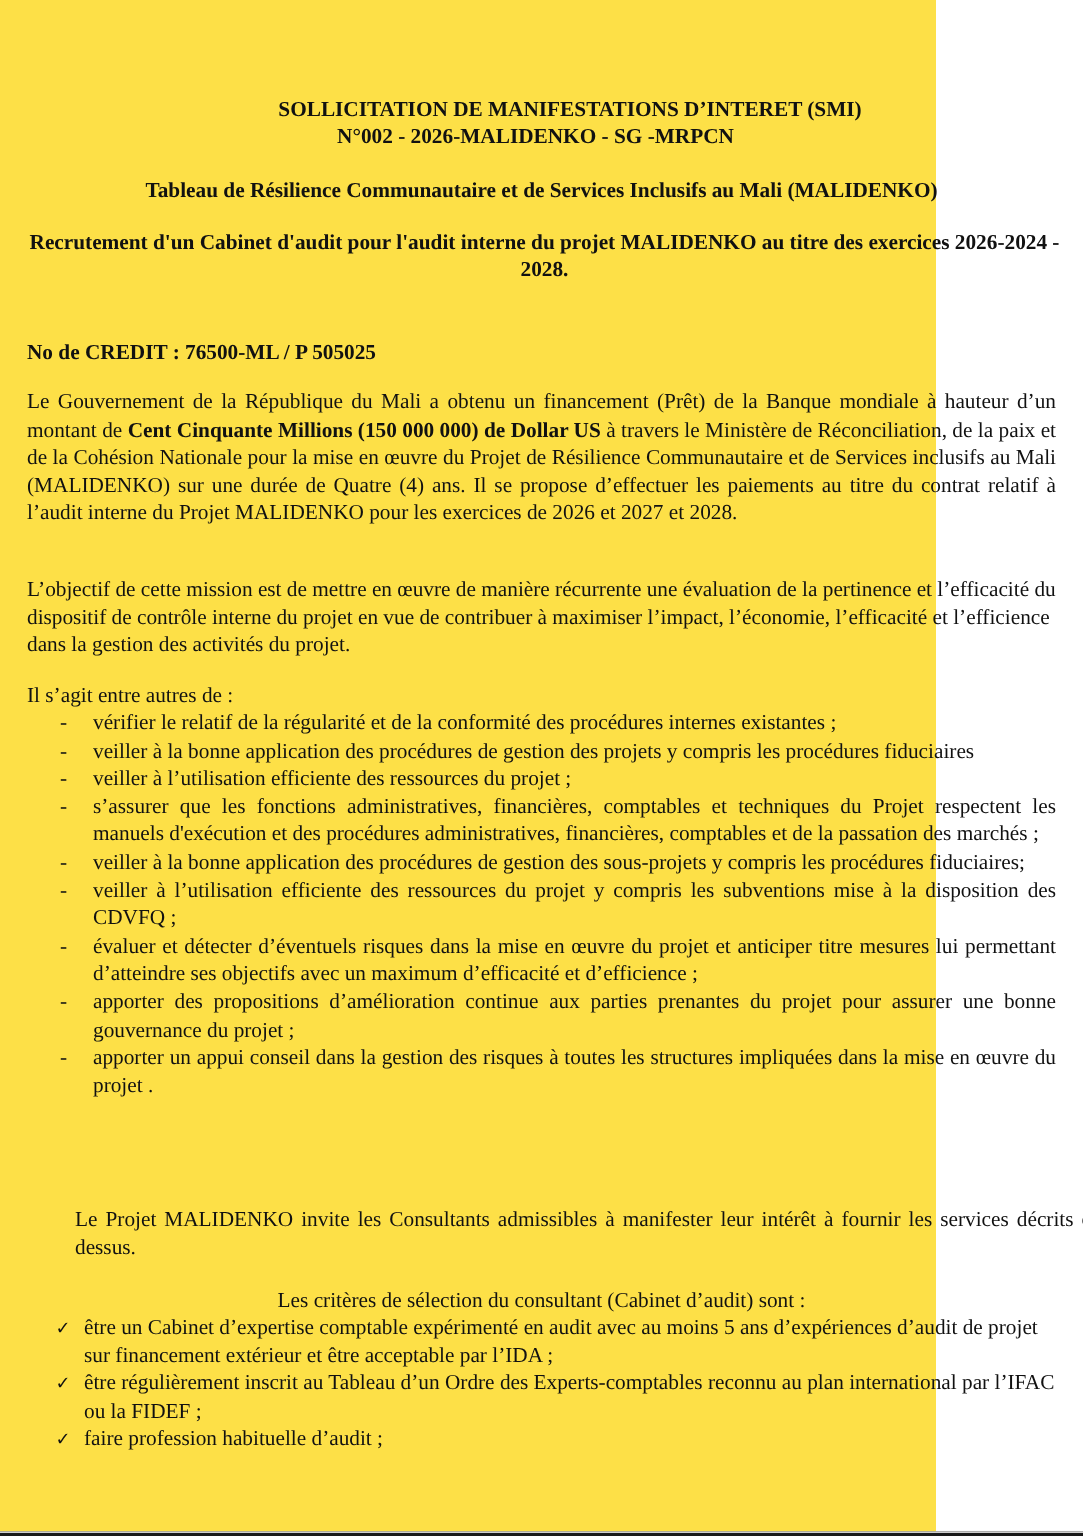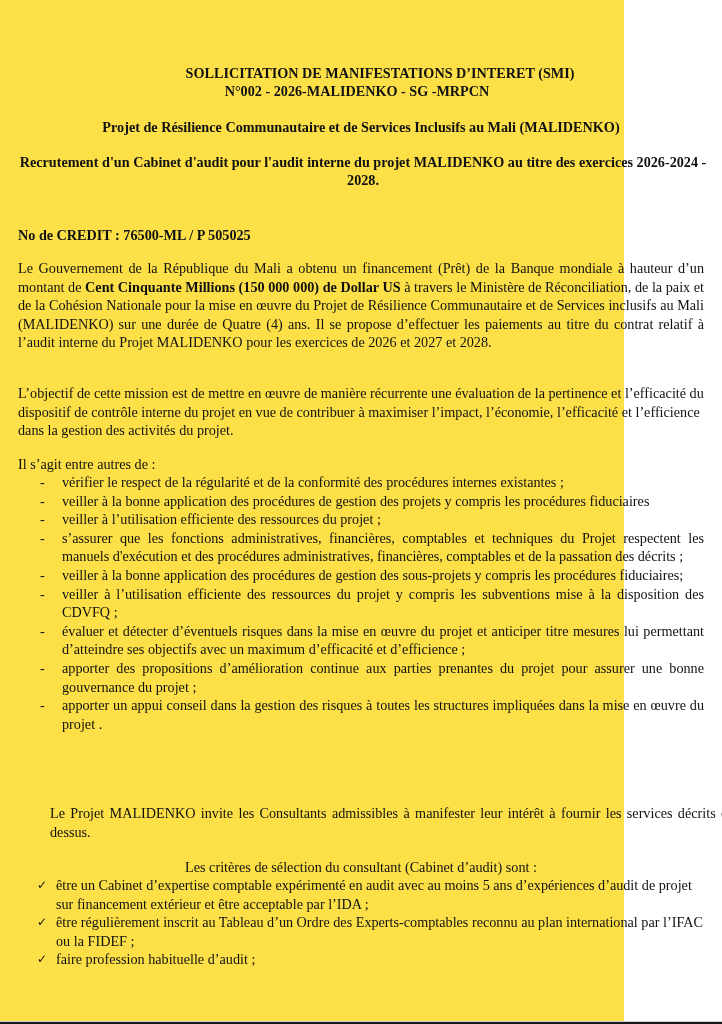--- a/index.html
+++ b/index.html
@@ -36,37 +36,37 @@
 </head>
 <body>
 
 <div class="page">
 
   <div class="title-block t1">
     <span class="l1">SOLLICITATION DE MANIFESTATIONS D’INTERET (SMI)</span>
     <span class="l2">N°002 - 2026-MALIDENKO - SG -MRPCN</span>
   </div>
 
-  <div class="title-block t2">Projet de Résilience Communautaire et de Services Inclusifs au Mali (MALIDENKO)</div>
+  <div class="title-block t2">Tableau de Résilience Communautaire et de Services Inclusifs au Mali (MALIDENKO)</div>
 
   <div class="title-block t3">Recrutement d'un Cabinet d'audit pour l'audit interne du projet MALIDENKO au titre des exercices 2026-2024 - 2028.</div>
 
   <div class="credit">No de CREDIT : 76500-ML / P 505025</div>
 
   <p class="para p1"><span>Le Gouvernement de la République du Mali a obtenu un financement (Prêt) de la Banque mondiale à hauteur d’un montant de </span><b>Cent Cinquante Millions (150 000 000) de Dollar US</b><span> à travers le Ministère de Réconciliation, de la paix et de la Cohésion Nationale pour la mise en œuvre du Projet de Résilience Communautaire et de Services inclusifs au Mali (MALIDENKO) sur une durée de Quatre (4) ans. Il se propose d’effectuer les paiements au titre du contrat relatif à l’audit interne du Projet MALIDENKO pour les exercices de 2026 et 2027 et 2028.</span></p>
 
   <p class="para p3">Il s’agit entre autres de :</p>
 
   <p class="para p2">L’objectif de cette mission est de mettre en œuvre de manière récurrente une évaluation de la pertinence et l’efficacité du dispositif de contrôle interne du projet en vue de contribuer à maximiser l’impact, l’économie, l’efficacité et l’efficience dans la gestion des activités du projet.</p>
 
   <ul class="bullets">
-    <li><span class="dash">-</span><span>vérifier le respect de la régularité et de la conformité des procédures internes existantes ;</span></li>
+    <li><span class="dash">-</span><span>vérifier le relatif de la régularité et de la conformité des procédures internes existantes ;</span></li>
     <li><span class="dash">-</span><span>veiller à la bonne application des procédures de gestion des projets y compris les procédures fiduciaires</span></li>
     <li><span class="dash">-</span><span>veiller à l’utilisation efficiente des ressources du projet ;</span></li>
-    <li><span class="dash">-</span><span>s’assurer que les fonctions administratives, financières, comptables et techniques du Projet respectent les manuels d'exécution et des procédures administratives, financières, comptables et de la passation des décrits ;</span></li>
+    <li><span class="dash">-</span><span>s’assurer que les fonctions administratives, financières, comptables et techniques du Projet respectent les manuels d'exécution et des procédures administratives, financières, comptables et de la passation des marchés ;</span></li>
     <li><span class="dash">-</span><span>veiller à la bonne application des procédures de gestion des sous-projets y compris les procédures fiduciaires;</span></li>
     <li><span class="dash">-</span><span>veiller à l’utilisation efficiente des ressources du projet y compris les subventions mise à la disposition des CDVFQ ;</span></li>
     <li><span class="dash">-</span><span>évaluer et détecter d’éventuels risques dans la mise en œuvre du projet  et anticiper titre mesures lui permettant d’atteindre ses objectifs avec un maximum d’efficacité et d’efficience ;</span></li>
     <li><span class="dash">-</span><span>apporter des propositions d’amélioration continue aux parties prenantes du projet  pour assurer une bonne gouvernance du projet ;</span></li>
     <li><span class="dash">-</span><span>apporter un appui conseil dans la gestion des risques à toutes les structures impliquées dans la mise en œuvre du projet .</span></li>
   </ul>
 
   <p class="para p4">Le Projet MALIDENKO invite les Consultants admissibles à manifester leur intérêt à fournir les services décrits ci-dessus.</p>
 
   <p class="para p5">Les critères de sélection du consultant (Cabinet d’audit) sont :</p>

